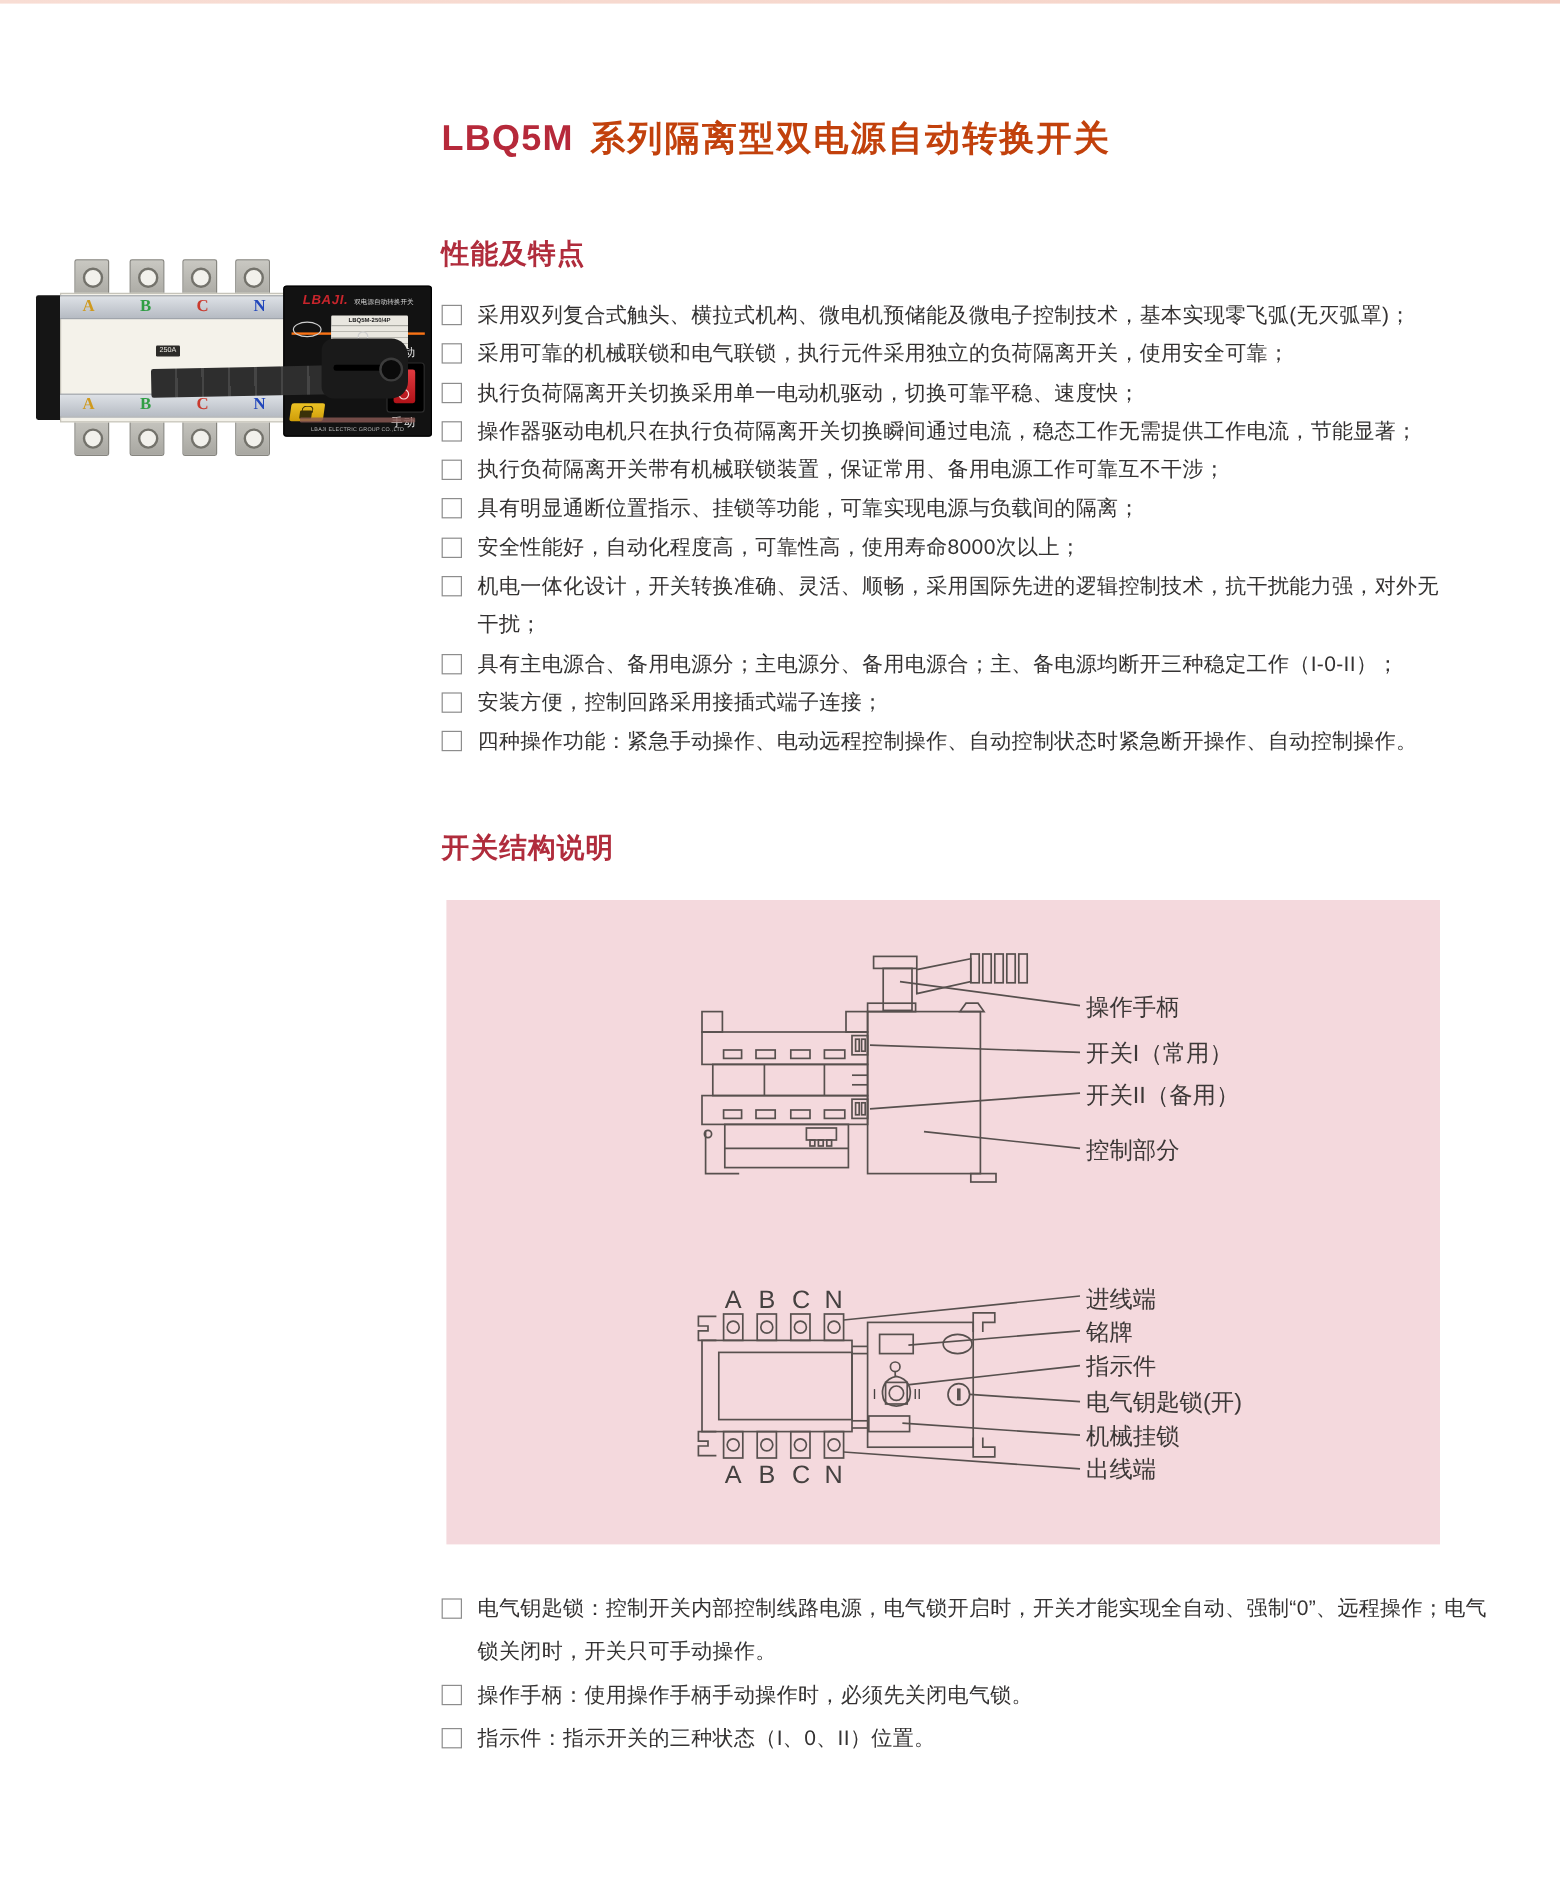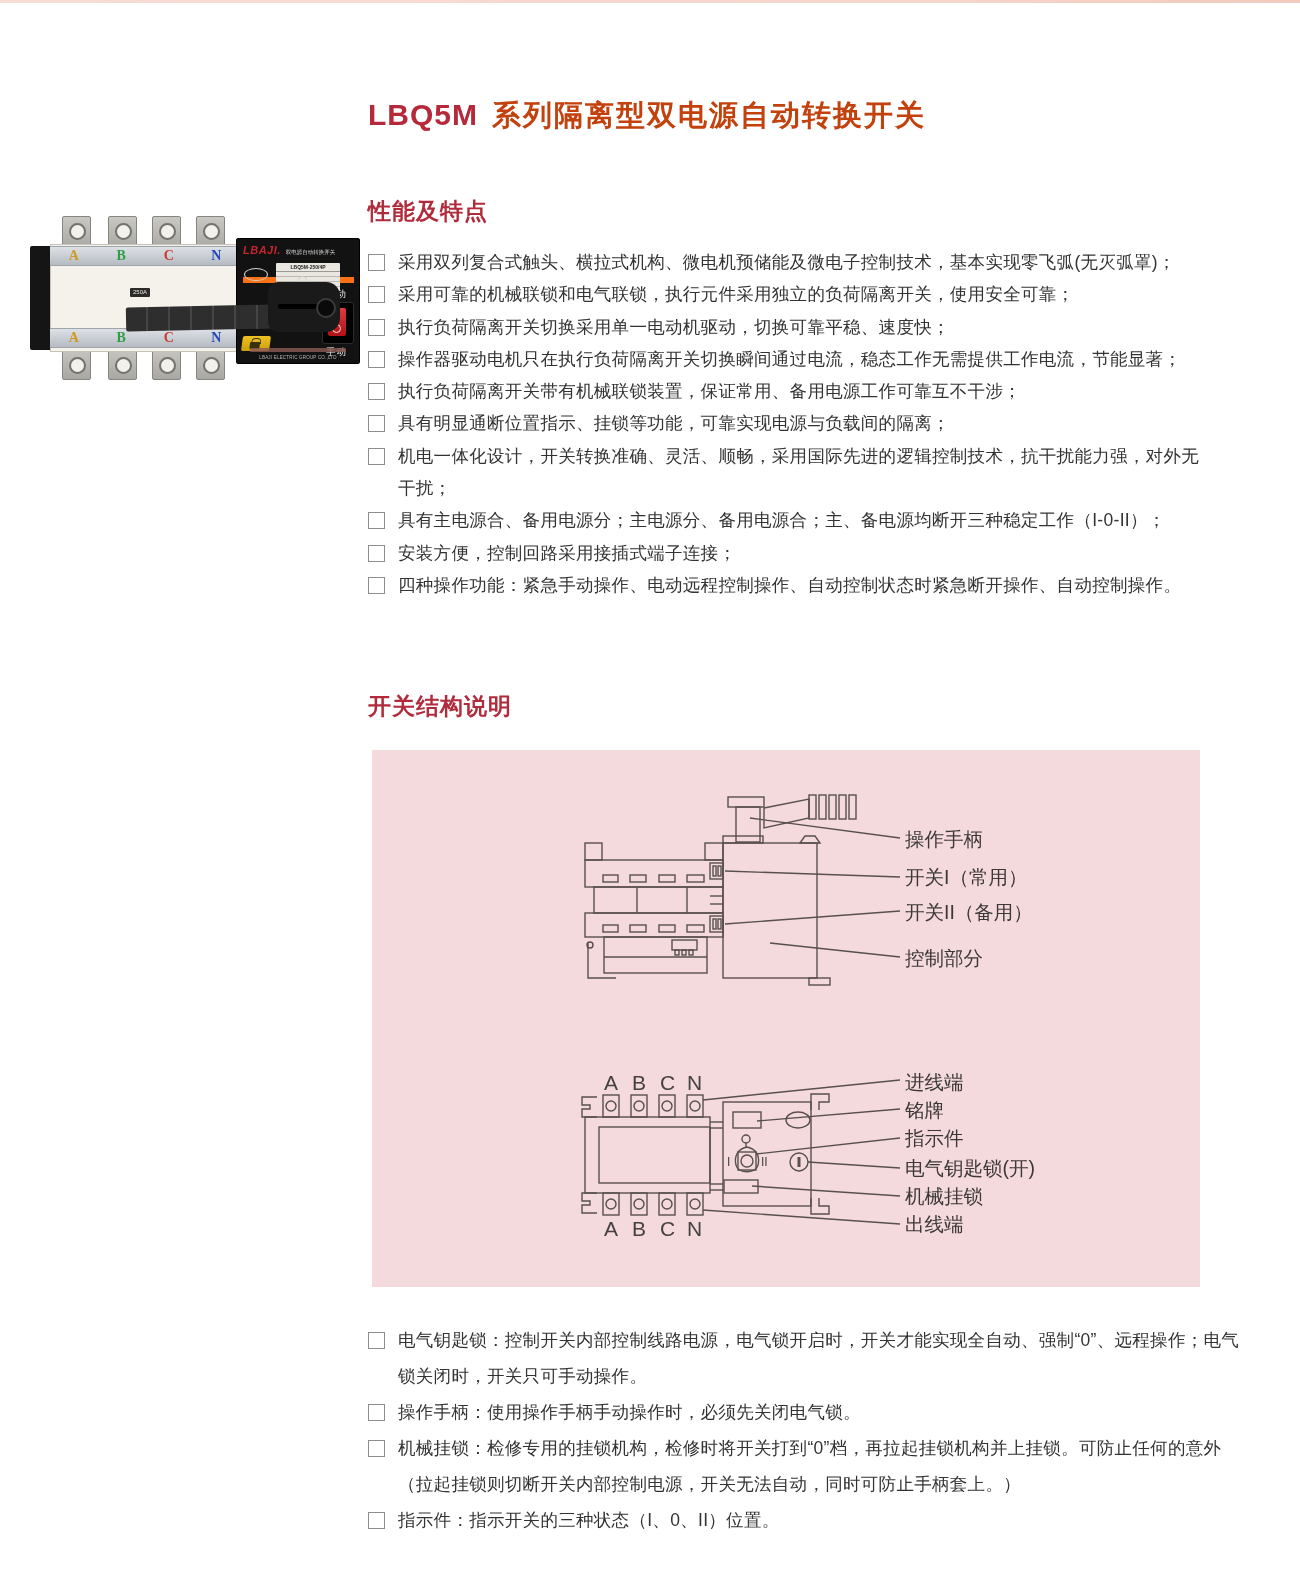--- a/index.html
+++ b/index.html
@@ -38,21 +38,21 @@
   .lug .hole{position:absolute;left:6px;width:13px;height:13px;border-radius:50%;background:#f2f1ec;border:2px solid #73726b;}
   .lug.top{top:0;}  .lug.top .hole{top:6px;}
   .lug.bot{top:130px;} .lug.bot .hole{top:10px;}
   .slab-left{position:absolute;left:0;top:30px;width:22px;height:104px;background:#151515;border-radius:2px;}
   .body-white{position:absolute;left:20px;top:28px;width:190px;height:106px;background:#f4f2ea;border:1px solid #c6c4ba;}
   .strip{position:absolute;left:20px;width:190px;height:18px;background:linear-gradient(180deg,#dde1e6,#b6bbc3);border-top:1px solid #9fa4ab;border-bottom:1px solid #9fa4ab;display:flex;}
   .strip.top{top:30px;} .strip.bot{top:112px;}
   .strip span{width:25%;text-align:center;font-size:14px;font-weight:bold;line-height:18px;font-family:"Liberation Serif","DejaVu Serif",serif;}
   .rating{position:absolute;left:100px;top:72px;background:#2c2b28;color:#e8e6df;font-size:6px;line-height:9px;padding:0 3px;border-radius:1px;}
   .ctrl{position:absolute;left:206px;top:22px;width:124px;height:126px;background:#121212;border-radius:3px;box-shadow:inset 0 0 0 1px #000;}
-  .ctrl .brandrow{position:absolute;left:7px;top:6px;right:6px;display:flex;align-items:baseline;border-bottom:6px solid #f97316;padding-bottom:21px;}
+  .ctrl .brandrow{position:absolute;left:7px;top:6px;right:6px;display:flex;align-items:baseline;border-bottom:2px solid #f97316;padding-bottom:21px;justify-content:center;}
   .ctrl .brand{color:#c8252c;font-size:11px;font-weight:bold;font-style:italic;letter-spacing:0.5px;}
   .ctrl .paneltitle{color:#d8d8d8;font-size:5.5px;margin-left:5px;white-space:nowrap;}
   .badge{position:absolute;left:8px;top:30px;width:22px;height:11px;border:1px solid #cfcfcf;border-radius:50%;}
   .speclabel{position:absolute;left:40px;top:25px;width:64px;height:28px;background:#e9e7e0;border-radius:1px;overflow:hidden;}
   .speclabel .model{display:block;text-align:center;font-size:5px;font-weight:bold;color:#1d1d1d;line-height:8px;border-bottom:1px solid #9a9a93;}
   .speclabel .grid{height:20px;background:repeating-linear-gradient(180deg,#e9e7e0 0 4px,#b9b8b1 4px 5px);}
   .ring0{position:absolute;left:62px;top:38px;width:7px;height:7px;border:1.4px solid #cfcfcf;border-radius:50%;}
   .autolabel,.manuallabel{position:absolute;color:#e6e6e6;font-size:9.5px;letter-spacing:1px;}
   .autolabel{left:90px;top:50px;}
   .manuallabel{left:90px;top:108px;}
@@ -175,20 +175,24 @@
     <div class="row">
         <span class="bullet"></span>
         <span class="txt">执行负荷隔离开关带有机械联锁装置，保证常用、备用电源工作可靠互不干涉；</span>
       </div>
     <div class="row">
         <span class="bullet"></span>
         <span class="txt">具有明显通断位置指示、挂锁等功能，可靠实现电源与负载间的隔离；</span>
       </div>
     <div class="row">
         <span class="bullet"></span>
+        <span class="txt">安全性能好，自动化程度高，可靠性高，使用寿命8000次以上；</span>
+      </div>
+    <div class="row">
+        <span class="bullet"></span>
         <span class="txt">机电一体化设计，开关转换准确、灵活、顺畅，采用国际先进的逻辑控制技术，抗干扰能力强，对外无干扰；</span>
       </div>
     <div class="row">
         <span class="bullet"></span>
         <span class="txt">具有主电源合、备用电源分；主电源分、备用电源合；主、备电源均断开三种稳定工作（I-0-II）；</span>
       </div>
     <div class="row">
         <span class="bullet"></span>
         <span class="txt">安装方便，控制回路采用接插式端子连接；</span>
       </div>
@@ -339,20 +343,16 @@
     <div class="row">
         <span class="bullet" style="margin-top:10px"></span>
         <span class="txt">电气钥匙锁：控制开关内部控制线路电源，电气锁开启时，开关才能实现全自动、强制“0”、远程操作；电气锁关闭时，开关只可手动操作。</span>
       </div>
     <div class="row">
         <span class="bullet" style="margin-top:10px"></span>
         <span class="txt">操作手柄：使用操作手柄手动操作时，必须先关闭电气锁。</span>
       </div>
     <div class="row">
         <span class="bullet" style="margin-top:10px"></span>
-        <span class="txt">机械挂锁：检修专用的挂锁机构，检修时将开关打到“0”档，再拉起挂锁机构并上挂锁。可防止任何的意外（拉起挂锁则切断开关内部控制电源，开关无法自动，同时可防止手柄套上。）</span>
-      </div>
-    <div class="row">
-        <span class="bullet" style="margin-top:10px"></span>
         <span class="txt">指示件：指示开关的三种状态（I、0、II）位置。</span>
       </div>
   </div>
 </div>
 
 </body></html>

